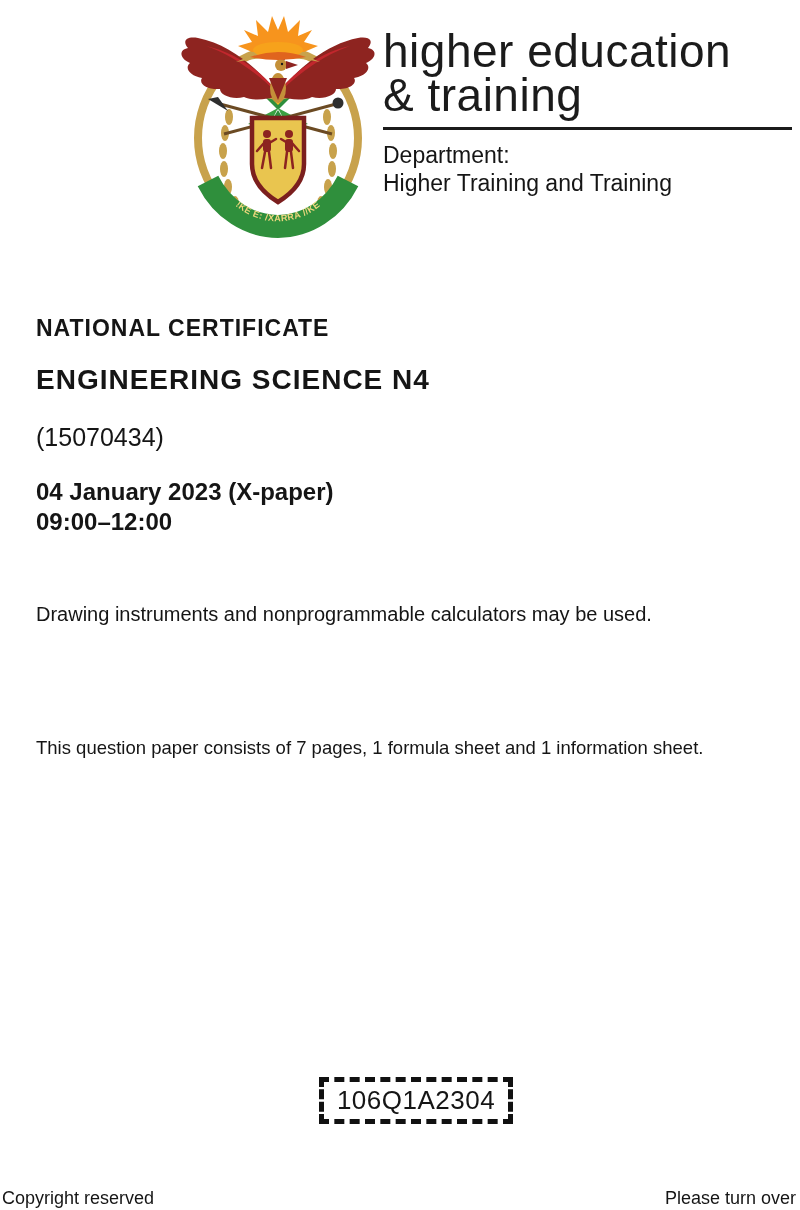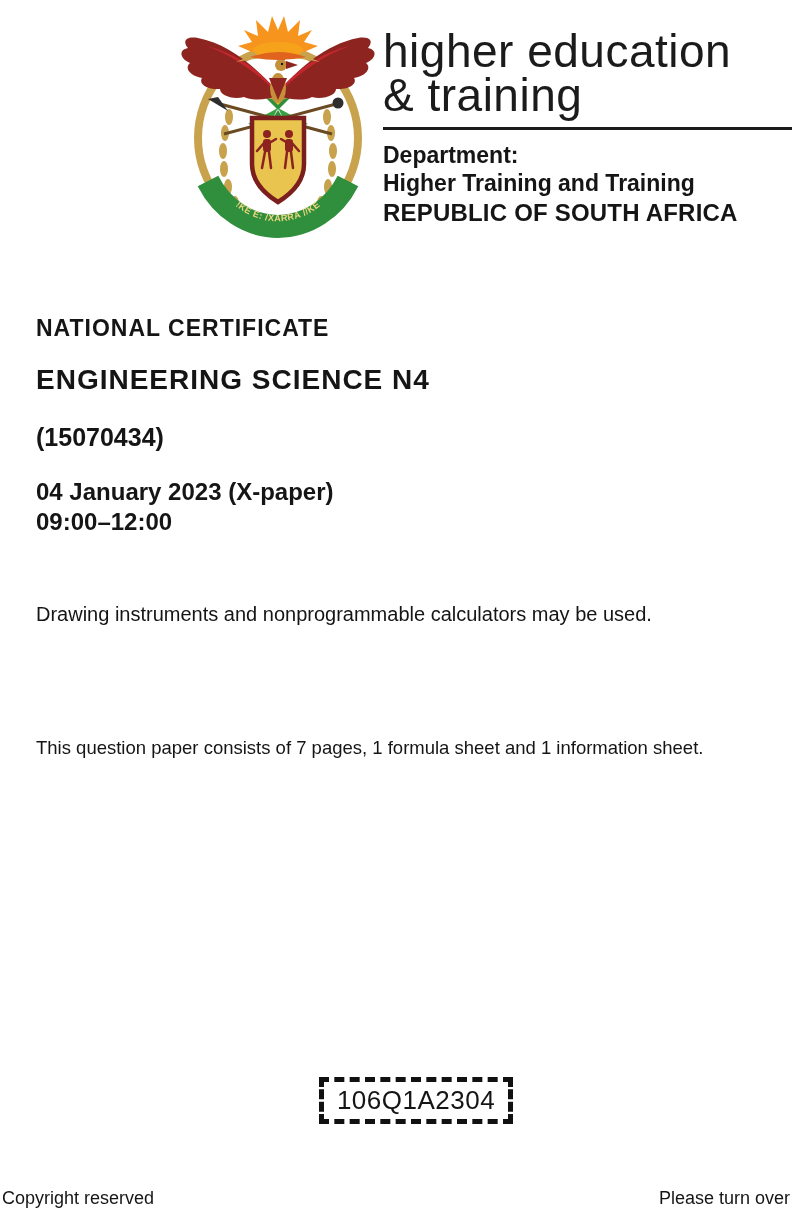--- a/index.html
+++ b/index.html
@@ -9,40 +9,40 @@
     background:#ffffff;
     overflow:hidden;
     font-family:"Liberation Sans","DejaVu Sans",sans-serif;
     color:#151515;
   }
   
   .coat{position:absolute;left:172px;top:8px;width:212px;height:232px;}
   .logo-text{position:absolute;left:383px;top:29px;width:412px;}
   .wordmark{font-size:46px;line-height:44px;letter-spacing:0.5px;color:#1b1b1b;white-space:nowrap;}
   .divider{height:3px;background:#1b1b1b;margin:10px 0 11px 0;width:409px;}
-  .dept-label,.dept-name{font-size:23px;line-height:28px;white-space:nowrap;font-weight:bold;}
+  .dept-label,.dept-name{font-size:23px;line-height:28px;white-space:nowrap;}
   .country{font-size:24px;line-height:30px;font-weight:bold;letter-spacing:0.2px;white-space:nowrap;margin-top:1px;}
   
   .cline{position:absolute;left:36px;width:764px;text-align:left;white-space:nowrap;}
   .t-cert{top:315px;font-size:23px;font-weight:bold;letter-spacing:1px;}
   .t-subject{top:364px;font-size:28px;font-weight:bold;letter-spacing:1px;}
-  .t-code{top:423px;font-size:25px;font-weight:bold;}
+  .t-code{top:423px;font-size:25px;font-weight:normal;}
   .t-datetime{top:477px;font-size:24px;font-weight:bold;line-height:30px;}
   .ins1{top:603px;font-size:20px;font-weight:normal;}
   .ins2{top:737px;font-size:18.5px;font-weight:normal;}
   
   .code-box{
     position:absolute;left:319px;top:1077px;width:194px;height:47px;
     box-sizing:border-box;border:5px dashed #111;
     display:flex;align-items:center;justify-content:center;
   }
   .code-box span{font-size:26px;letter-spacing:0.5px;}
   
   .footer-left{position:absolute;left:2px;top:1188px;font-size:18px;}
-  .footer-right{position:absolute;right:10px;top:1188px;font-size:18px;}
+  .footer-right{position:absolute;right:4px;top:1188px;font-size:18px;}
 </style>
 </head>
 <body>
 
 <div class="page">
 
   <svg class="coat" viewBox="0 0 212 232" aria-hidden="true">
 
     <ellipse cx="106" cy="130" rx="80" ry="88" fill="none" stroke="#C8A24C" stroke-width="8"></ellipse>
 
@@ -122,21 +122,20 @@
       <path d="M 78 49 Q 106 39 134 49 Q 106 55 78 49 Z" fill="#E0641E"></path>
     </g>
   </svg>
 
   <div class="logo-text">
     <div class="wordmark">higher education</div>
     <div class="wordmark">&amp; training</div>
     <div class="divider"></div>
     <div class="dept-label">Department:</div>
     <div class="dept-name">Higher Training and Training</div>
-    <div class="country">REPUBLIC OF SOUTH AFRICA</div>
   </div>
 
   <div class="cline t-cert">NATIONAL CERTIFICATE</div>
   <div class="cline t-subject">ENGINEERING SCIENCE N4</div>
   <div class="cline t-code">(15070434)</div>
   <div class="cline t-datetime">
     <div>04 January 2023 (X-paper)</div>
     <div>09:00–12:00</div>
   </div>
 

